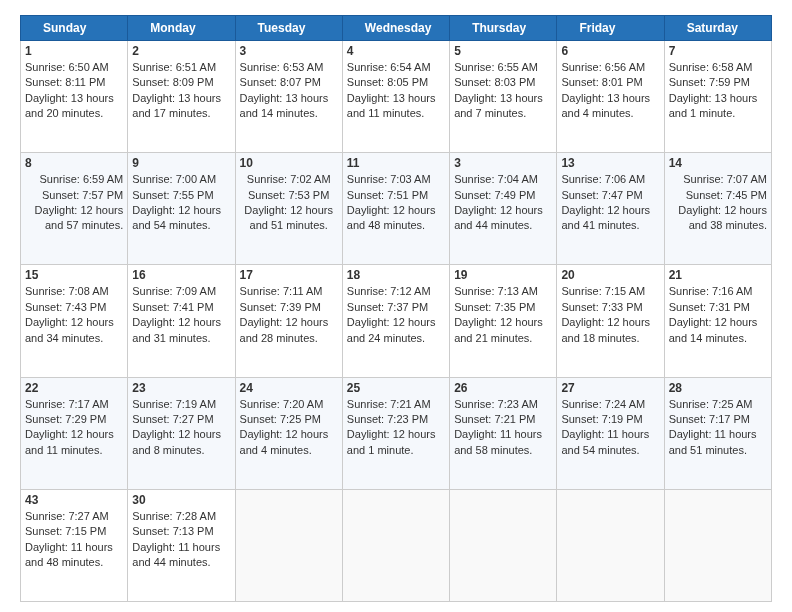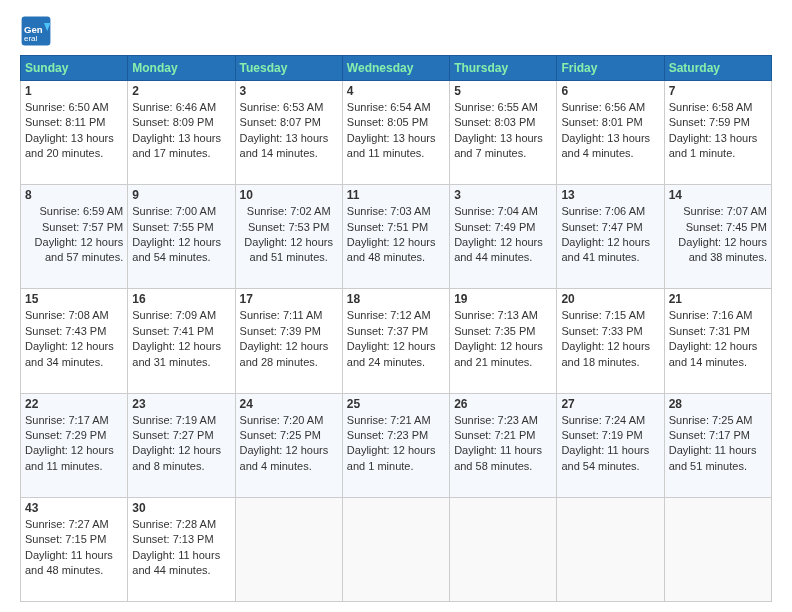--- a/index.html
+++ b/index.html
@@ -53,24 +53,24 @@
       color: #555;
     }
     .calendar {
       flex: 1;
       border-collapse: collapse;
       width: 100%;
       table-layout: fixed;
     }
     .calendar th {
       background: #2672b8;
-      color: #86efac;
+      color: #ffffff;
       font-size: 12px;
       font-weight: bold;
-      padding: 5px 4px;
+      padding: 5px 22px;
       text-align: left;
       border: 1px solid #1a5a9a;
     }
     .calendar td {
       border: 1px solid #ccc;
       vertical-align: top;
       padding: 3px 4px;
       font-size: 9.5px;
       color: #333;
       background: #fff;
@@ -91,38 +91,20 @@
       font-size: 11px;
     }
     .empty-cell {
       background: #f9f9f9 !important;
     }
   </style>
 </head>
 <body>
 
 <div class="page">
-  <div class="header">
-    <div class="logo">
-      <svg class="logo-icon" viewBox="0 0 40 40">
-        <rect x="2" y="2" width="36" height="36" rx="4" fill="#2672b8"></rect>
-        <text x="5" y="22" font-size="12" font-weight="bold" fill="white" font-family="Arial">Gen</text>
-        <text x="5" y="33" font-size="10" fill="white" font-family="Arial">eral</text>
-        <polygon points="30,10 38,10 34,20" fill="#4fc3f7"></polygon>
-      </svg>
-      <div class="logo-text">
-        <span></span>
-        <span></span>
-      </div>
-    </div>
-    <div class="title-area">
-      <div class="month-title"></div>
-      <div class="location"></div>
-    </div>
-  </div>
 
   <table class="calendar">
     <thead>
       <tr>
       <th>Sunday</th>
           <th>Monday</th>
           <th>Tuesday</th>
           <th>Wednesday</th>
           <th>Thursday</th>
           <th>Friday</th>
@@ -133,21 +115,21 @@
     <tr>
           <td>
             <span class="day-num">1</span>
             <div class="day-info" style="white-space: pre-line;">Sunrise: 6:50 AM
 Sunset: 8:11 PM
 Daylight: 13 hours
 and 20 minutes.</div>
           </td>
           <td>
             <span class="day-num">2</span>
-            <div class="day-info" style="white-space: pre-line;">Sunrise: 6:46 AM
+            <div class="day-info" style="white-space: pre-line;">Sunrise: 6:51 AM
 Sunset: 8:09 PM
 Daylight: 13 hours
 and 17 minutes.</div>
           </td>
           <td>
             <span class="day-num">3</span>
             <div class="day-info" style="white-space: pre-line;">Sunrise: 6:53 AM
 Sunset: 8:07 PM
 Daylight: 13 hours
 and 14 minutes.</div>

